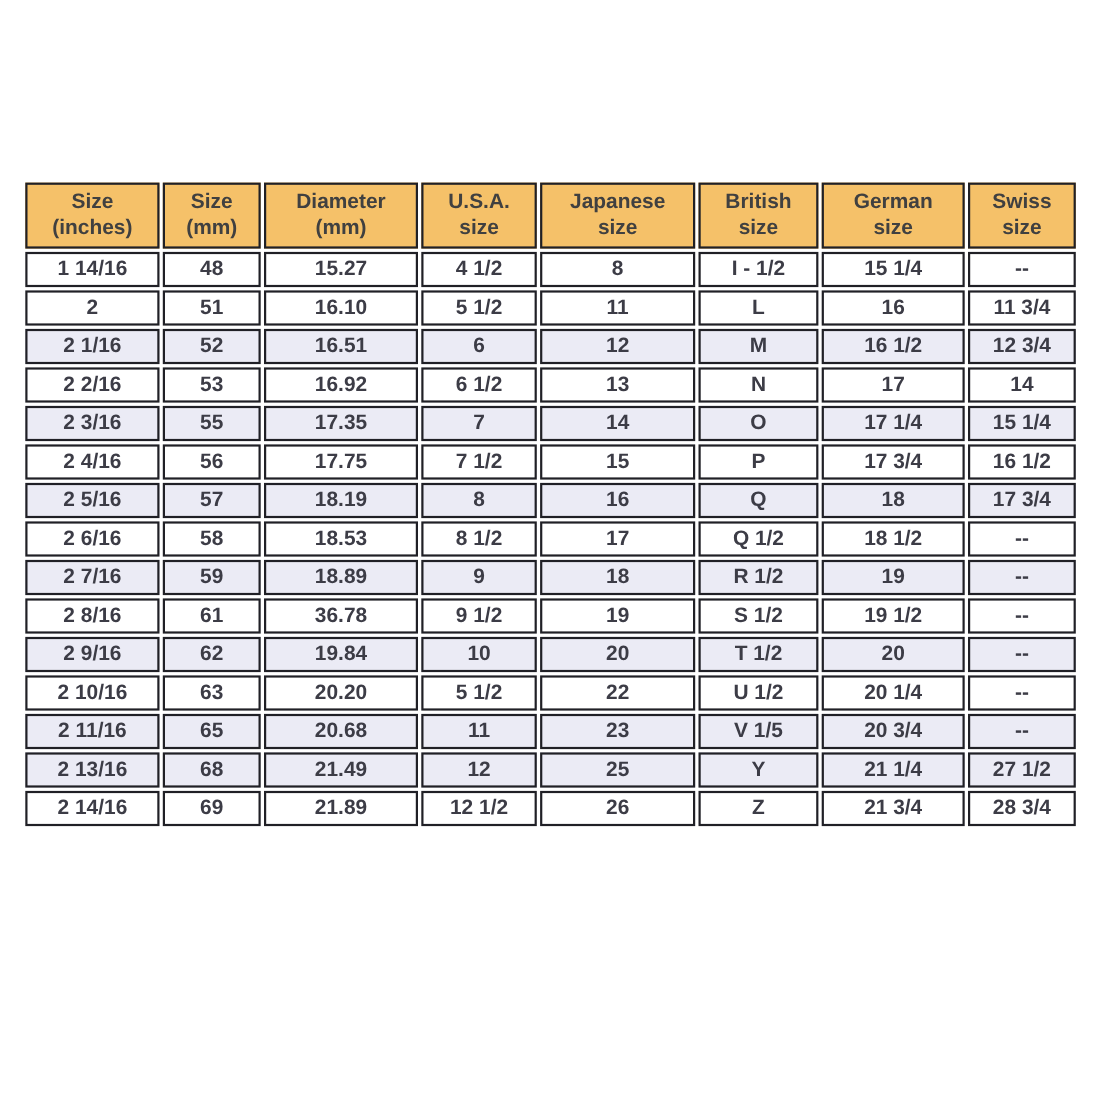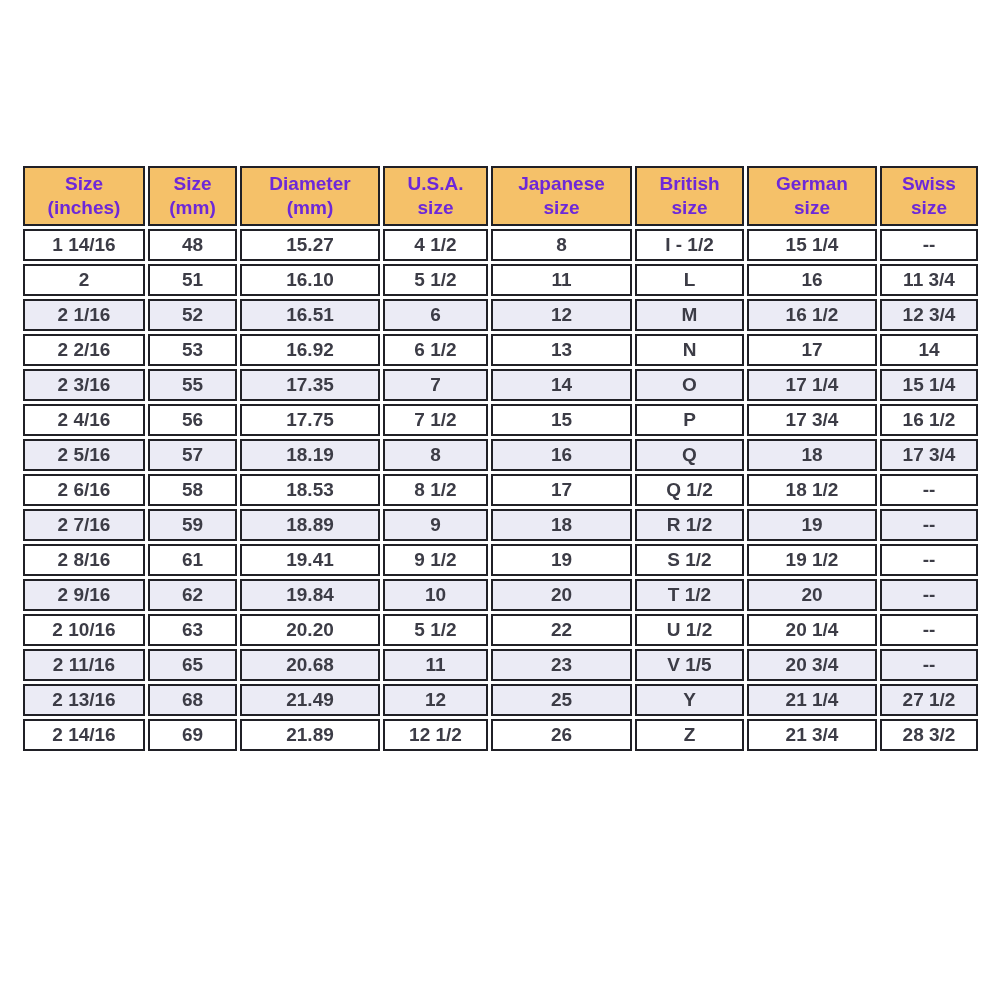--- a/index.html
+++ b/index.html
@@ -30,21 +30,21 @@
   table.ring-size td {
     border: 2px solid #202026;
     text-align: center;
     vertical-align: middle;
     font-weight: 700;
     color: #3c3c46;
     overflow: hidden;
   }
   table.ring-size th {
     background: #f5c169;
-    color: #6d28d9;
+    color: #404040;
     font-size: 19px;
     line-height: 1.25;
     height: 52px;
     padding: 2px 2px;
     white-space: pre-line;
   }
   table.ring-size td {
     background: #ffffff;
     font-size: 19px;
     height: 26px;
@@ -186,21 +186,21 @@
           <td>18.89</td>
           <td>9</td>
           <td>18</td>
           <td>R 1/2</td>
           <td>19</td>
           <td>--</td>
         </tr>
         <tr>
           <td>2 8/16</td>
           <td>61</td>
-          <td>19.41</td>
+          <td>36.78</td>
           <td>9 1/2</td>
           <td>19</td>
           <td>S 1/2</td>
           <td>19 1/2</td>
           <td>--</td>
         </tr>
         <tr class="alt">
           <td>2 9/16</td>
           <td>62</td>
           <td>19.84</td>
@@ -241,17 +241,17 @@
           <td>27 1/2</td>
         </tr>
         <tr>
           <td>2 14/16</td>
           <td>69</td>
           <td>21.89</td>
           <td>12 1/2</td>
           <td>26</td>
           <td>Z</td>
           <td>21 3/4</td>
-          <td>28 3/2</td>
+          <td>28 3/4</td>
         </tr>
       </tbody>
   </table>
 </div>
 
 </body></html>

